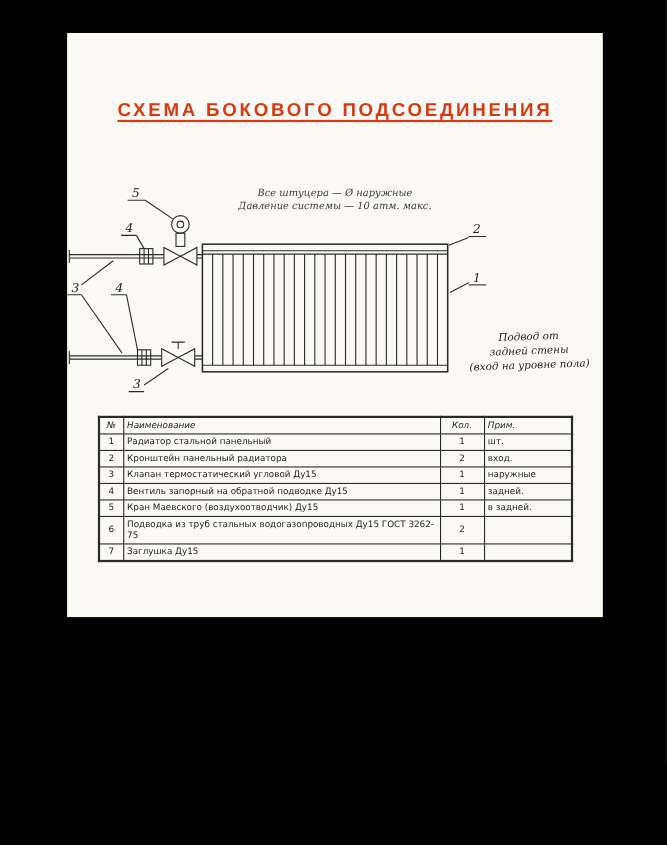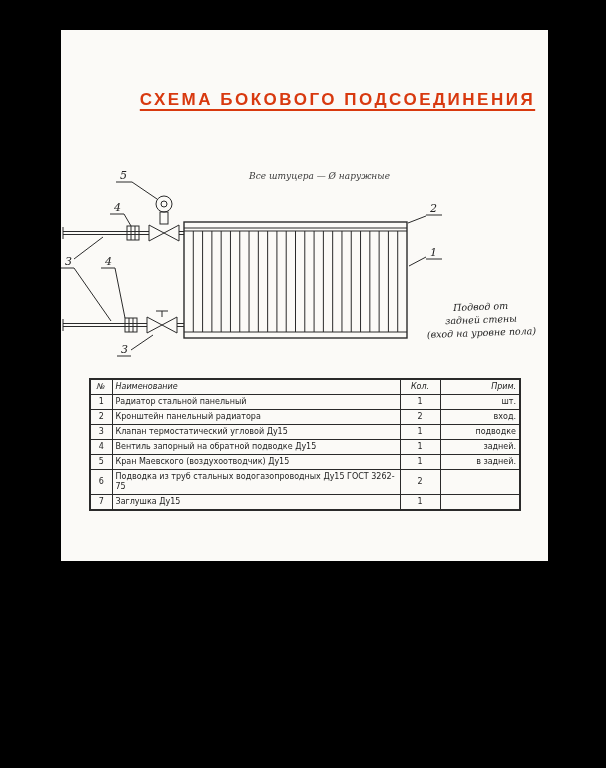--- a/index.html
+++ b/index.html
@@ -1,27 +1,27 @@
 <!DOCTYPE html>
 <html><head>
 <meta charset="utf-8">
 <style>
   html,body{margin:0;padding:0;background:#000;}
   .canvas{position:relative;width:606px;height:768px;background:#000;overflow:hidden;
           font-family:"DejaVu Sans",sans-serif;}
   .page{position:absolute;left:61px;top:30px;width:487px;height:531px;background:#fbfaf7;}
 
   .title{position:absolute;top:54px;left:0;width:100%;text-align:center;
-         color:#d8390f;font-weight:bold;font-family:"Liberation Sans",sans-serif;padding-left:33px;}
+         color:#d8390f;font-weight:bold;font-family:"Liberation Sans",sans-serif;}
   .title .line{font-size:17px;letter-spacing:2.5px;line-height:32px;
          text-decoration:underline;text-underline-offset:4px;text-decoration-thickness:2px;}
 
   .subtitle{position:absolute;top:140px;left:0;width:100%;text-align:center;
          font-family:"DejaVu Serif",serif;font-style:italic;font-size:9px;
-         color:#3a3a3a;line-height:12px;padding-left:15px;}
+         color:#3a3a3a;line-height:12px;}
 
   svg.diagram{position:absolute;left:0;top:135px;}
   svg.diagram line, svg.diagram path, svg.diagram rect, svg.diagram polygon, svg.diagram circle{
          stroke:#2b2b2b;fill:none;}
   svg.diagram text{font-family:"DejaVu Serif",serif;font-style:italic;font-size:11px;
          fill:#222;stroke:none;}
   [data-name="radiator-fins"] line{stroke:#343434;stroke-width:1;}
   .thin{stroke-width:1;}
   .med{stroke-width:1.4;}
 
@@ -29,35 +29,36 @@
          font-family:"DejaVu Serif",serif;font-style:italic;font-size:9.5px;
          color:#222;line-height:13px;transform:rotate(-2deg);}
 
   table.bom{position:absolute;left:28px;top:348px;width:430px;border-collapse:collapse;
          border:2px solid #2a2a2a;font-size:8px;color:#1c1c1c;
          font-family:"DejaVu Sans",sans-serif;table-layout:fixed;}
   table.bom td{border:1px solid #2a2a2a;padding:1px 3px;height:12px;line-height:1.2;
          overflow:hidden;}
   table.bom tr.hdr td{font-style:italic;}
   td.c-num,td.c-qty{text-align:center;}
-  td.c-note{text-align:right;}
+  td.c-note{text-align:left;}
   tr.tall td{height:22px;}
 </style>
 </head>
 <body>
 
 <div class="canvas" data-name="scanned-sheet">
   <div class="page" data-name="drawing-page">
 
     <div class="title" data-name="drawing-title">
       <div class="line" data-name="title-line-1">СХЕМА БОКОВОГО ПОДСОЕДИНЕНИЯ</div>
     </div>
 
     <div class="subtitle" data-name="drawing-subtitle">
       <div data-name="subtitle-line-1">Все штуцера — Ø наружные</div>
+      <div data-name="subtitle-line-2">Давление системы — 10 атм. макс.</div>
     </div>
 
     <svg class="diagram" width="487" height="215" viewBox="0 0 487 215" data-name="radiator-diagram">
 
       <g data-name="radiator-body">
         <rect class="med" x="123" y="57" width="223" height="116"></rect>
         <line class="thin" x1="123" y1="63" x2="346" y2="63"></line>
         <line class="thin" x1="123" y1="66" x2="346" y2="66"></line>
         <line class="thin" x1="123" y1="167" x2="346" y2="167"></line>
         <g data-name="radiator-fins">
@@ -195,21 +196,21 @@
       <tr data-name="table-row">
         <td class="c-num" data-name="bom-cell-num">2</td>
         <td data-name="bom-cell-name">Кронштейн панельный радиатора</td>
         <td class="c-qty" data-name="bom-cell-qty">2</td>
         <td class="c-note" data-name="bom-cell-note">вход.</td>
       </tr>
       <tr data-name="table-row">
         <td class="c-num" data-name="bom-cell-num">3</td>
         <td data-name="bom-cell-name">Клапан термостатический угловой Ду15</td>
         <td class="c-qty" data-name="bom-cell-qty">1</td>
-        <td class="c-note" data-name="bom-cell-note">подводке</td>
+        <td class="c-note" data-name="bom-cell-note">наружные</td>
       </tr>
       <tr data-name="table-row">
         <td class="c-num" data-name="bom-cell-num">4</td>
         <td data-name="bom-cell-name">Вентиль запорный на обратной подводке Ду15</td>
         <td class="c-qty" data-name="bom-cell-qty">1</td>
         <td class="c-note" data-name="bom-cell-note">задней.</td>
       </tr>
       <tr data-name="table-row">
         <td class="c-num" data-name="bom-cell-num">5</td>
         <td data-name="bom-cell-name">Кран Маевского (воздухоотводчик) Ду15</td>

